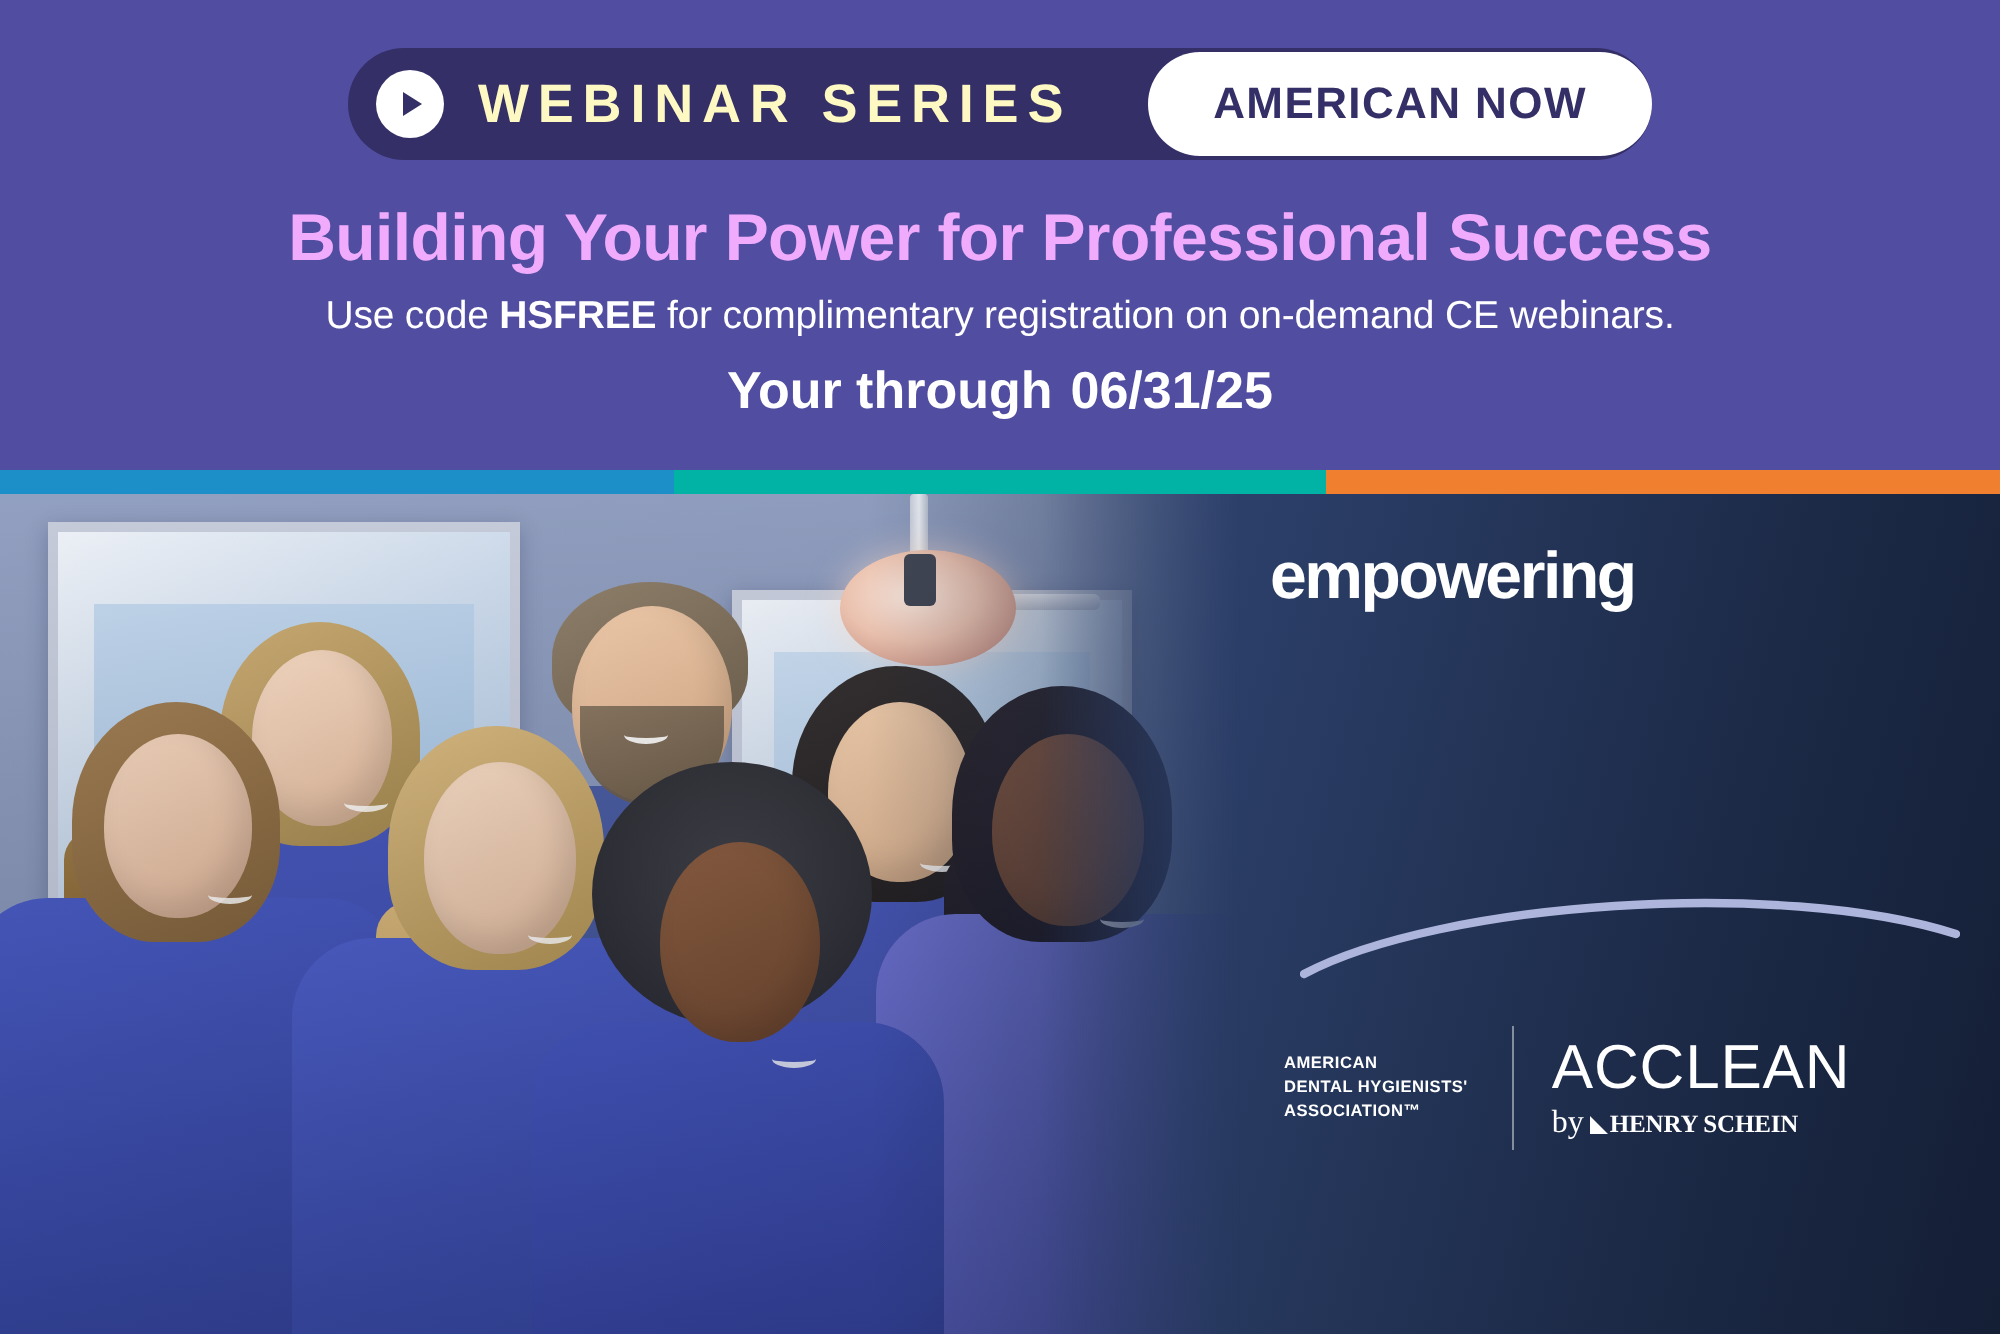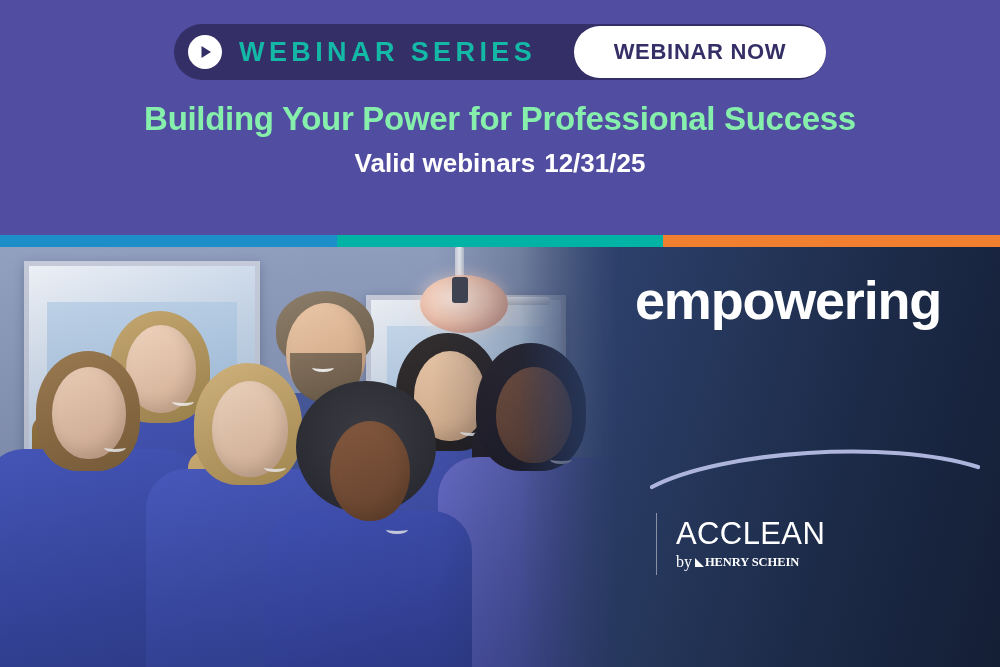--- a/index.html
+++ b/index.html
@@ -43,21 +43,21 @@
   .play-icon{
     width:34px; height:34px;
     margin-left:14px;
     border-radius:50%;
     background:#ffffff;
     display:flex; align-items:center; justify-content:center;
     flex:none;
   }
   .play-icon svg{ display:block; }
   .series-label{
-    color:#14b8a6;
+    color:#fef9c3;
     font-size:27px;
     font-weight:bold;
     letter-spacing:4.4px;
     margin-left:17px;
     white-space:nowrap;
   }
   .register-btn{
     position:absolute; right:0; top:2px;
     width:252px; height:52px;
     background:#ffffff;
@@ -67,21 +67,21 @@
     font-family:"Liberation Sans", sans-serif;
     font-size:22px;
     font-weight:bold;
     letter-spacing:0.7px;
     cursor:pointer;
     white-space:nowrap;
   }
 
   .promo-headline{
     margin-top:20px;
-    color:#86efac;
+    color:#f0abfc;
     font-size:33px;
     font-weight:bold;
     letter-spacing:-0.3px;
     text-align:center;
     white-space:nowrap;
   }
   .promo-sub{
     margin-top:9px;
     color:#ffffff;
     font-size:19.5px;
@@ -251,21 +251,21 @@
   }
 
   
   .panel{
     position:absolute; left:612px; top:0;
     width:388px; height:420px;
   }
   .empowering{
     position:absolute; left:23px; top:22px;
     color:#ffffff;
-    font-size:54px;
+    font-size:33px;
     font-weight:bold;
     letter-spacing:-1.2px;
     white-space:nowrap;
   }
   .you{
     position:absolute; left:105px; top:70px;
     color:#B9BFE2;
     font-family:"DejaVu Serif", serif;
     font-style:italic;
     font-size:110px;
@@ -357,28 +357,31 @@
 
     <div class="pill-row">
       <div class="series-pill">
         <span class="play-icon">
           <svg width="20" height="20" viewBox="0 0 20 20" aria-hidden="true">
             <polygon points="6.5,4 16,10 6.5,16" fill="#342F66"></polygon>
           </svg>
         </span>
         <span class="series-label">WEBINAR SERIES</span>
       </div>
-      <button class="register-btn">WEBINAR NOW</button>
+      <button class="register-btn">AMERICAN NOW</button>
     </div>
 
     <div class="promo-headline">Building Your Power for Professional Success</div>
 
+    <div class="promo-sub">
+      <span>Use code </span><b>HSFREE</b><span> for complimentary registration on on-demand CE webinars.</span>
+    </div>
 
     <div class="promo-valid">
-      <span>Valid webinars</span><span class="gap"></span><span>12/31/25</span>
+      <span>Your through</span><span class="gap"></span><span>06/31/25</span>
     </div>
   </div>
 
   <div class="stripe">
     <div class="stripe-seg blue"></div>
     <div class="stripe-seg teal"></div>
     <div class="stripe-seg orange"></div>
   </div>
 
   <div class="hero">
@@ -458,20 +461,25 @@
     <div class="panel">
       <div class="empowering">empowering</div>
 
       <svg class="swoosh" viewBox="0 0 330 58" aria-hidden="true">
         <path d="M2 54 C 70 18, 240 6, 328 34" fill="none" stroke="#AEB5DD" stroke-width="4.2" stroke-linecap="round"></path>
       </svg>
 
       <div class="logos">
 
         <div class="adha-logo">
+          <span class="adha-sub">
+            <span style="display:block">AMERICAN</span>
+            <span style="display:block">DENTAL HYGIENISTS'</span>
+            <span style="display:block">ASSOCIATION™</span>
+          </span>
         </div>
 
         <div class="logo-divider"></div>
 
         <div class="acclean-logo">
           <div class="acclean-word"><span>ACCLEAN</span></div>
           <div class="acclean-by">
             <span class="by">by</span>
             <span class="hs-mark"></span>
             <span class="hsname">HENRY SCHEIN</span>

